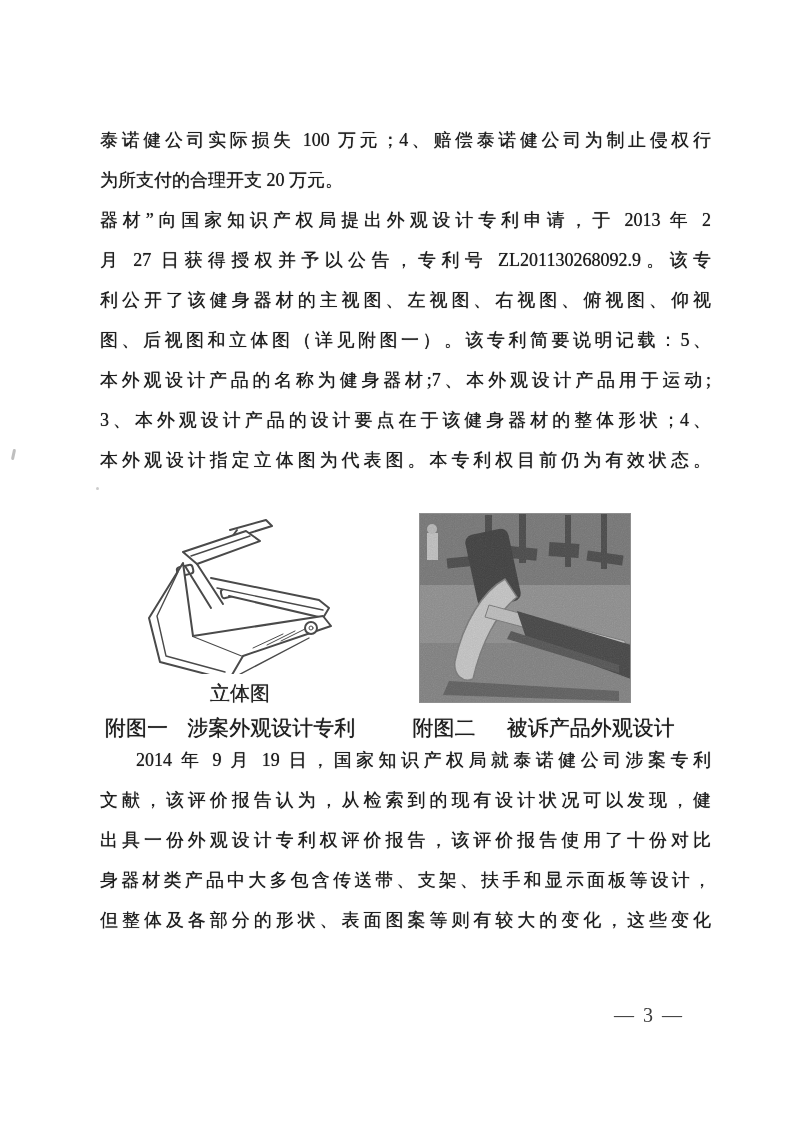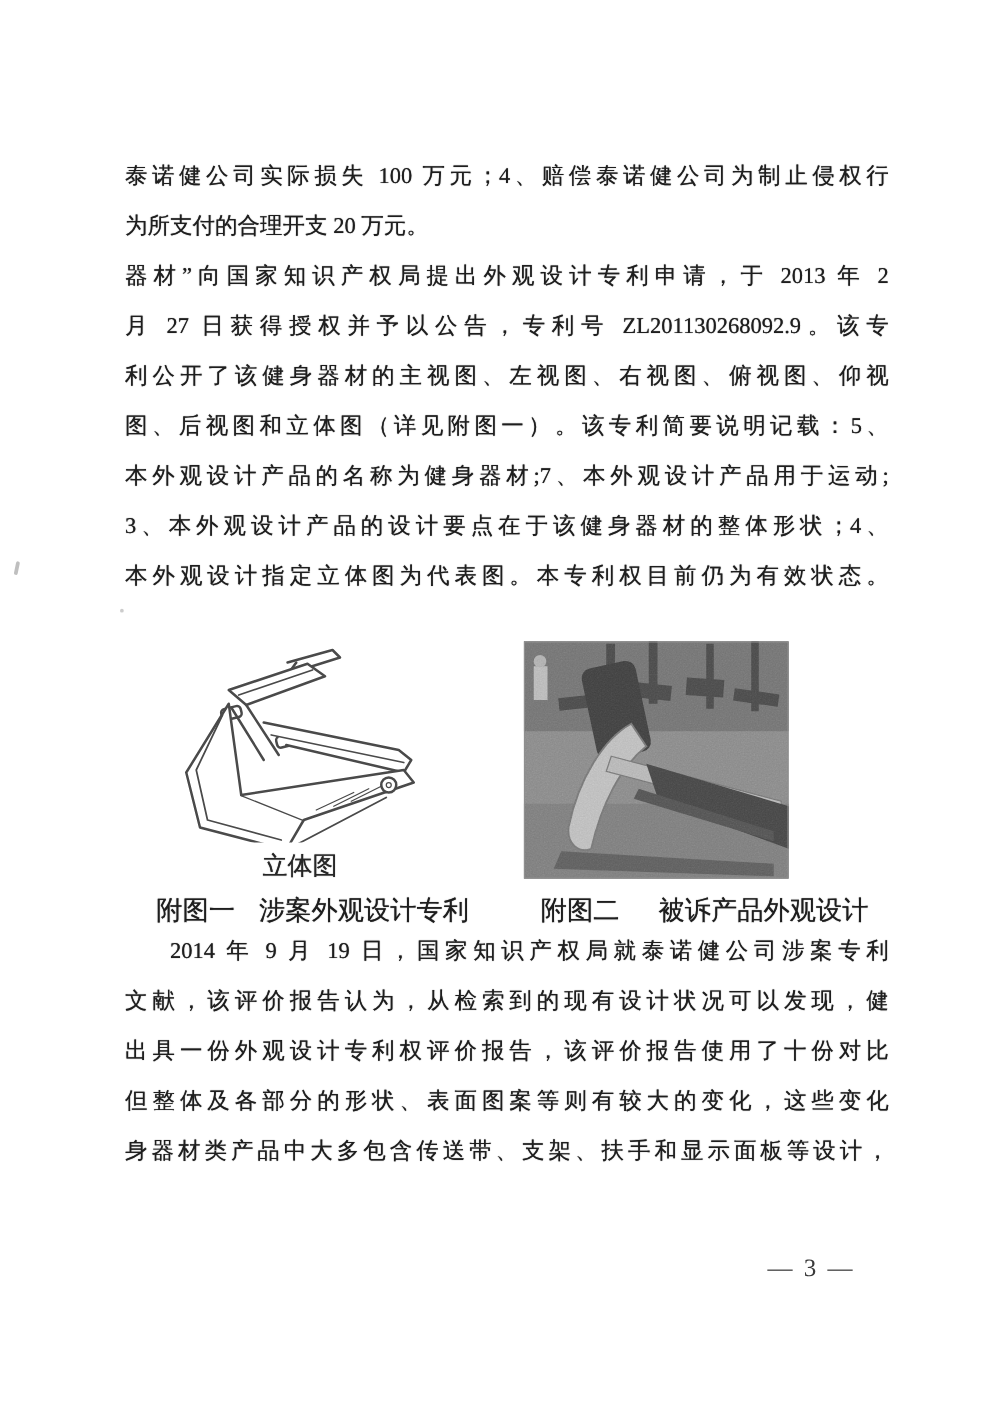--- a/index.html
+++ b/index.html
@@ -20,21 +20,20 @@
   .fig1-caption{
     position:absolute;left:195px;top:680px;width:90px;height:26px;line-height:26px;
     font-size:20px;text-align:center;font-weight:normal;color:#262626;
     text-shadow:0 0 0.7px rgba(20,20,20,0.85);
   }
   .fig2{position:absolute;left:419px;top:513px;width:212px;height:190px;}
   .captions{
     position:absolute;left:100px;top:712px;width:611px;height:32px;line-height:32px;
     font-size:21px;white-space:nowrap;color:#1e1e1e;
     text-shadow:0 0 0.7px rgba(20,20,20,0.85);
-    margin-left:20px;
   }
   .captions .lab1{margin-left:5px;}
   .captions .tit1{margin-left:14px;}
   .captions .lab2{margin-left:52px;}
   .captions .tit2{margin-left:26px;}
   .pagenum{
     position:absolute;left:604px;top:1000px;width:90px;height:30px;line-height:30px;
     font-size:20px;letter-spacing:2px;color:#3a3a3a;text-align:center;
   }
   .speck1{
@@ -148,22 +147,22 @@
     <span class="lab1">附图一</span>
     <span class="tit1">涉案外观设计专利</span>
     <span class="lab2">附图二</span>
     <span class="tit2">被诉产品外观设计</span>
   </div>
 
   <div class="textblock" style="top:740px;">
     <div class="line indent">2014 年 9 月 19 日，国家知识产权局就泰诺健公司涉案专利</div>
     <div class="line">文献，该评价报告认为，从检索到的现有设计状况可以发现，健</div>
     <div class="line">出具一份外观设计专利权评价报告，该评价报告使用了十份对比</div>
+    <div class="line">身器材类产品中大多包含传送带、支架、扶手和显示面板等设计，</div>
     <div class="line">但整体及各部分的形状、表面图案等则有较大的变化，这些变化</div>
-    <div class="line">身器材类产品中大多包含传送带、支架、扶手和显示面板等设计，</div>
   </div>
 
   <div class="pagenum">— 3 —</div>
 
   <div class="speck1"></div>
   <div class="speck2"></div>
 
 </div>
 
 </body></html>

